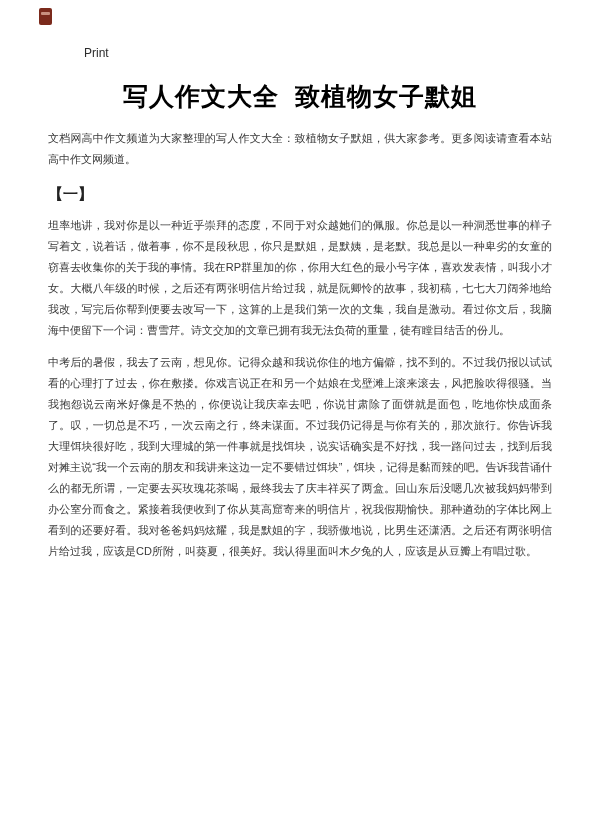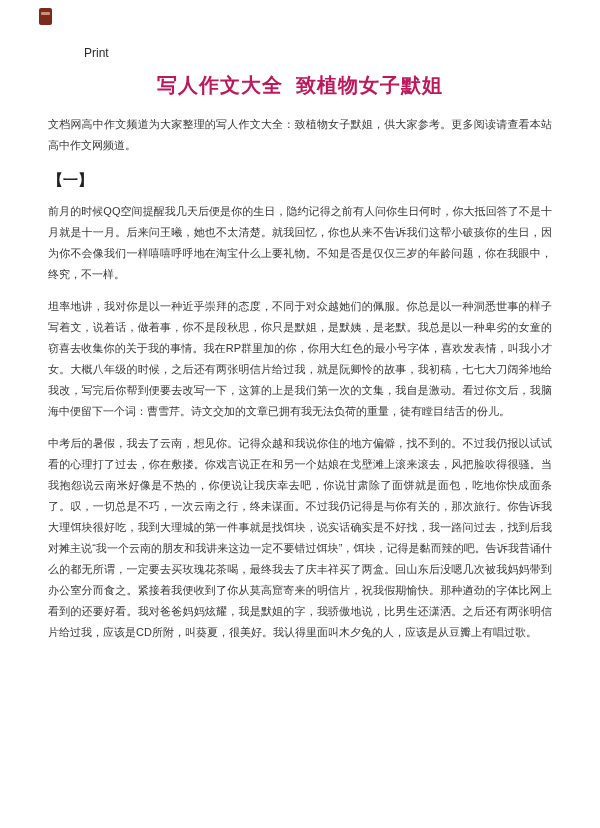--- a/index.html
+++ b/index.html
@@ -37,24 +37,24 @@
   .print-label {
     font-size: 12px;
     color: #2b2b2b;
     margin-top: 21px;
     cursor: pointer;
     width: fit-content;
     margin-left: 36px;
   }
   h1.title {
     text-align: center;
-    font-size: 20px;
+    font-size: 25px;
     font-weight: bold;
-    color: #be185d;
-    margin-top: 12px;
+    color: #000000;
+    margin-top: 20px;
     letter-spacing: 1px;
     white-space: pre-wrap;
   }
   .body-text {
     font-size: 11px;
     line-height: 21px;
     text-align: justify;
     color: #383838;
   }
   p.para { margin-top: 11px; }
@@ -75,18 +75,17 @@
 
   <div class="print-label">Print</div>
 
   <h1 class="title">写人作文大全  致植物女子默姐</h1>
 
   <p class="body-text intro">文档网高中作文频道为大家整理的写人作文大全：致植物女子默姐，供大家参考。更多阅读请查看本站 高中作文网频道。</p>
 
   <p class="section-marker">【一】</p>
 
   <div>
-    <p class="body-text para">前月的时候QQ空间提醒我几天后便是你的生日，隐约记得之前有人问你生日何时，你大抵回答了不是十月就是十一月。后来问王曦，她也不太清楚。就我回忆，你也从来不告诉我们这帮小破孩你的生日，因为你不会像我们一样嘻嘻呼呼地在淘宝什么上要礼物。不知是否是仅仅三岁的年龄问题，你在我眼中，终究，不一样。</p>
     <p class="body-text para">坦率地讲，我对你是以一种近乎崇拜的态度，不同于对众越她们的佩服。你总是以一种洞悉世事的样子写着文，说着话，做着事，你不是段秋思，你只是默姐，是默姨，是老默。我总是以一种卑劣的女童的窃喜去收集你的关于我的事情。我在RP群里加的你，你用大红色的最小号字体，喜欢发表情，叫我小才女。大概八年级的时候，之后还有两张明信片给过我，就是阮卿怜的故事，我初稿，七七大刀阔斧地给我改，写完后你帮到便要去改写一下，这算的上是我们第一次的文集，我自是激动。看过你文后，我脑海中便留下一个词：曹雪芹。诗文交加的文章已拥有我无法负荷的重量，徒有瞠目结舌的份儿。</p>
     <p class="body-text para">中考后的暑假，我去了云南，想见你。记得众越和我说你住的地方偏僻，找不到的。不过我仍报以试试看的心理打了过去，你在敷搂。你戏言说正在和另一个姑娘在戈壁滩上滚来滚去，风把脸吹得很骚。当我抱怨说云南米好像是不热的，你便说让我庆幸去吧，你说甘肃除了面饼就是面包，吃地你快成面条了。叹，一切总是不巧，一次云南之行，终未谋面。不过我仍记得是与你有关的，那次旅行。你告诉我大理饵块很好吃，我到大理城的第一件事就是找饵块，说实话确实是不好找，我一路问过去，找到后我对摊主说“我一个云南的朋友和我讲来这边一定不要错过饵块”，饵块，记得是黏而辣的吧。告诉我昔诵什么的都无所谓，一定要去买玫瑰花茶喝，最终我去了庆丰祥买了两盒。回山东后没嗯几次被我妈妈带到办公室分而食之。紧接着我便收到了你从莫高窟寄来的明信片，祝我假期愉快。那种遒劲的字体比网上看到的还要好看。我对爸爸妈妈炫耀，我是默姐的字，我骄傲地说，比男生还潇洒。之后还有两张明信片给过我，应该是CD所附，叫葵夏，很美好。我认得里面叫木夕兔的人，应该是从豆瓣上有唱过歌。</p>
   </div>
 
 </div>
 
 </body></html>

